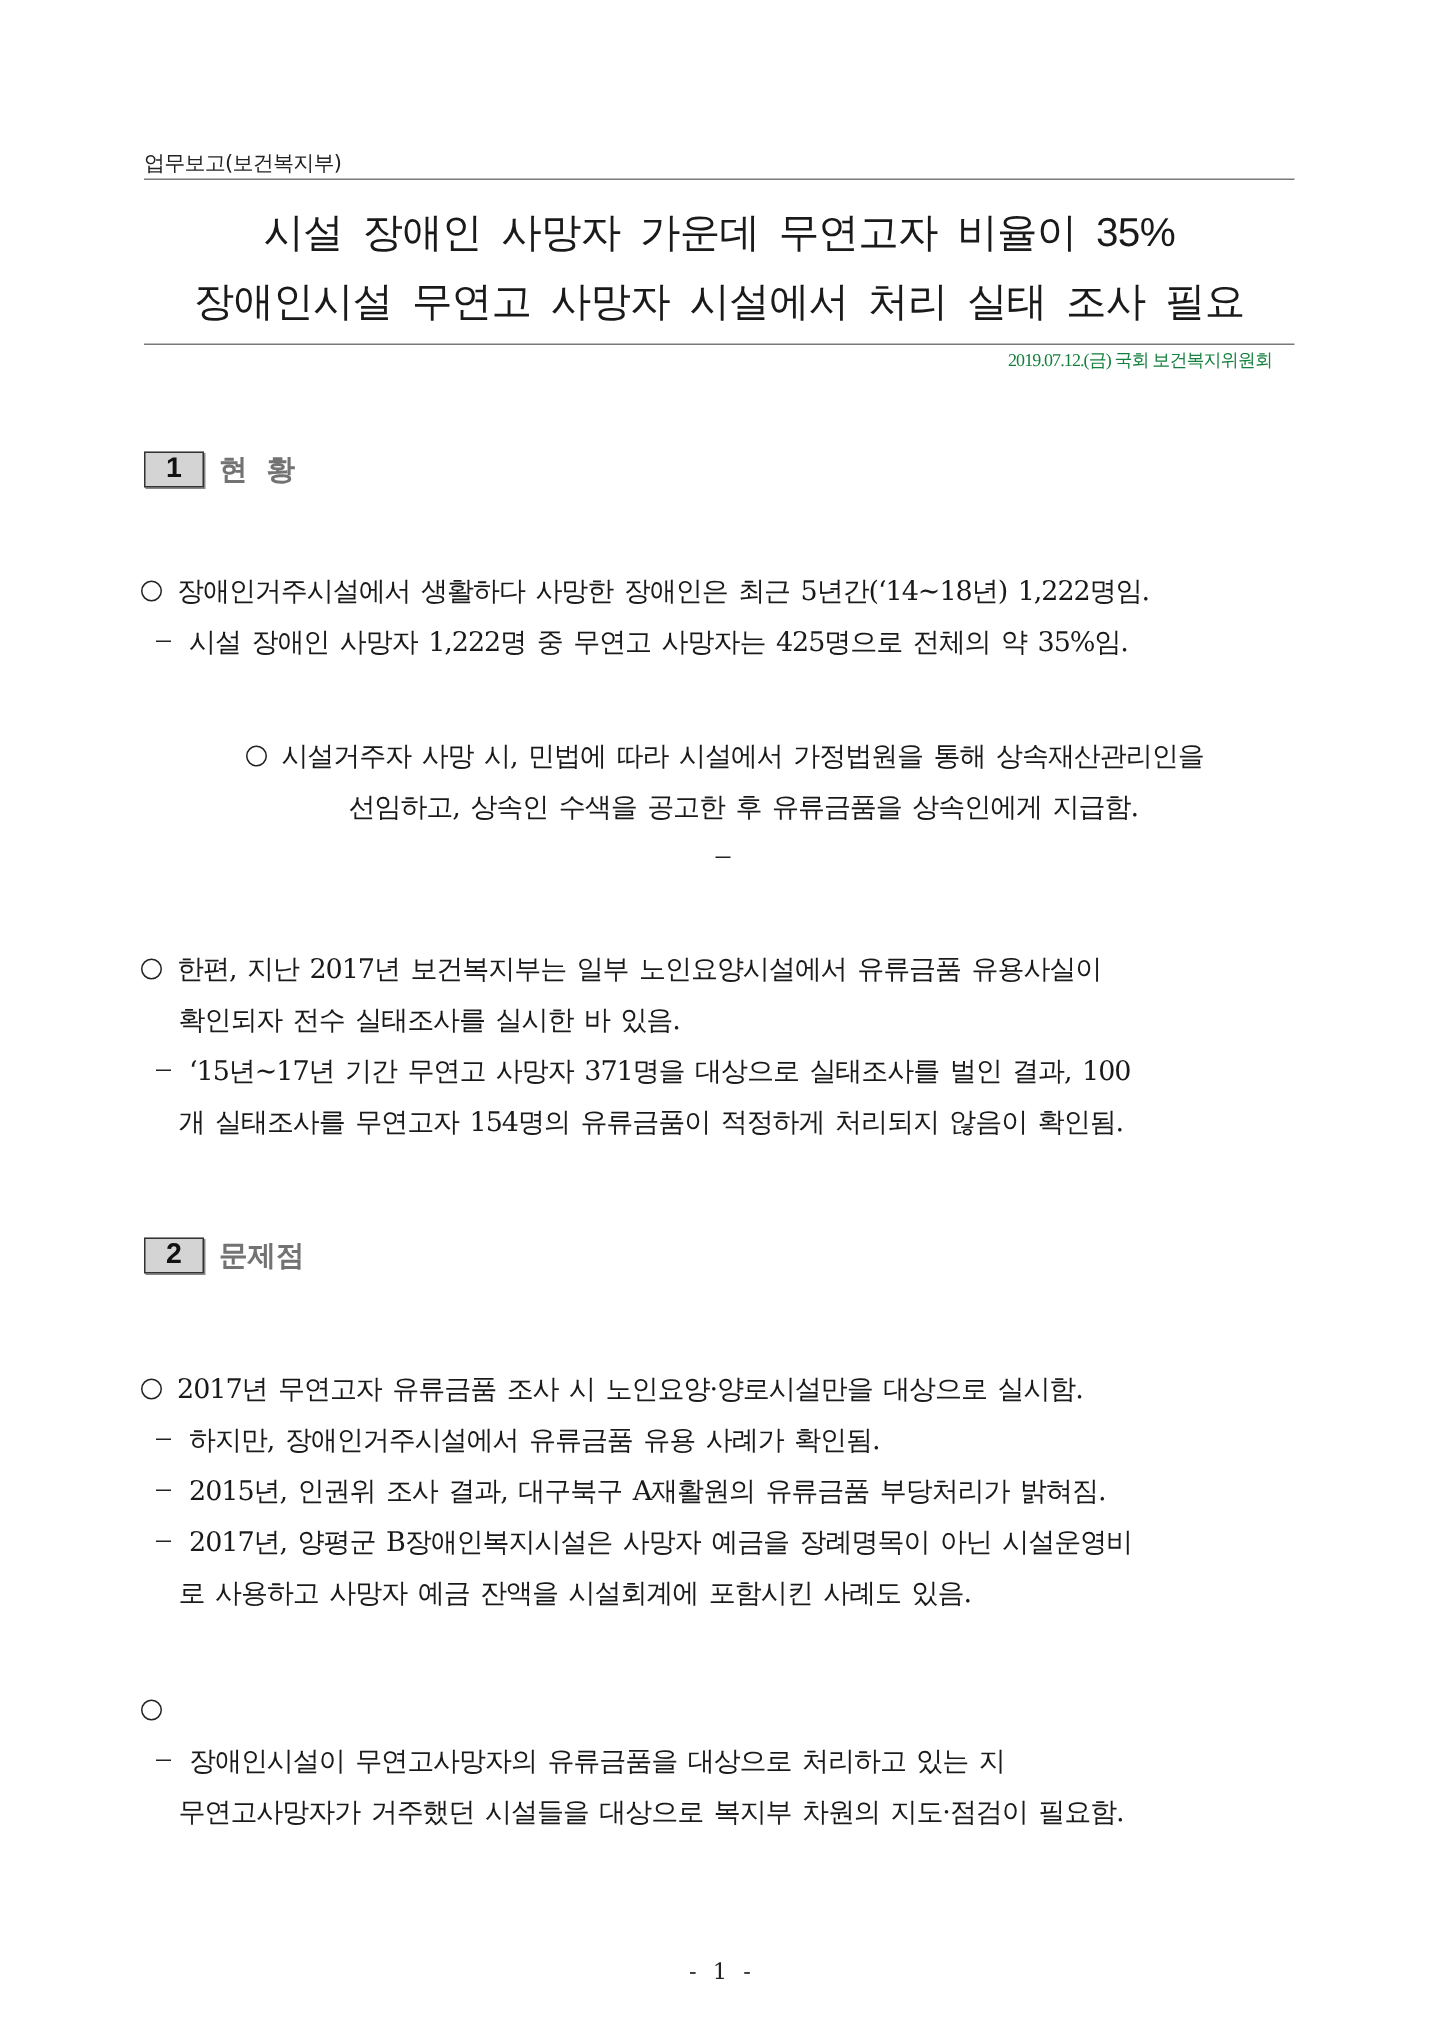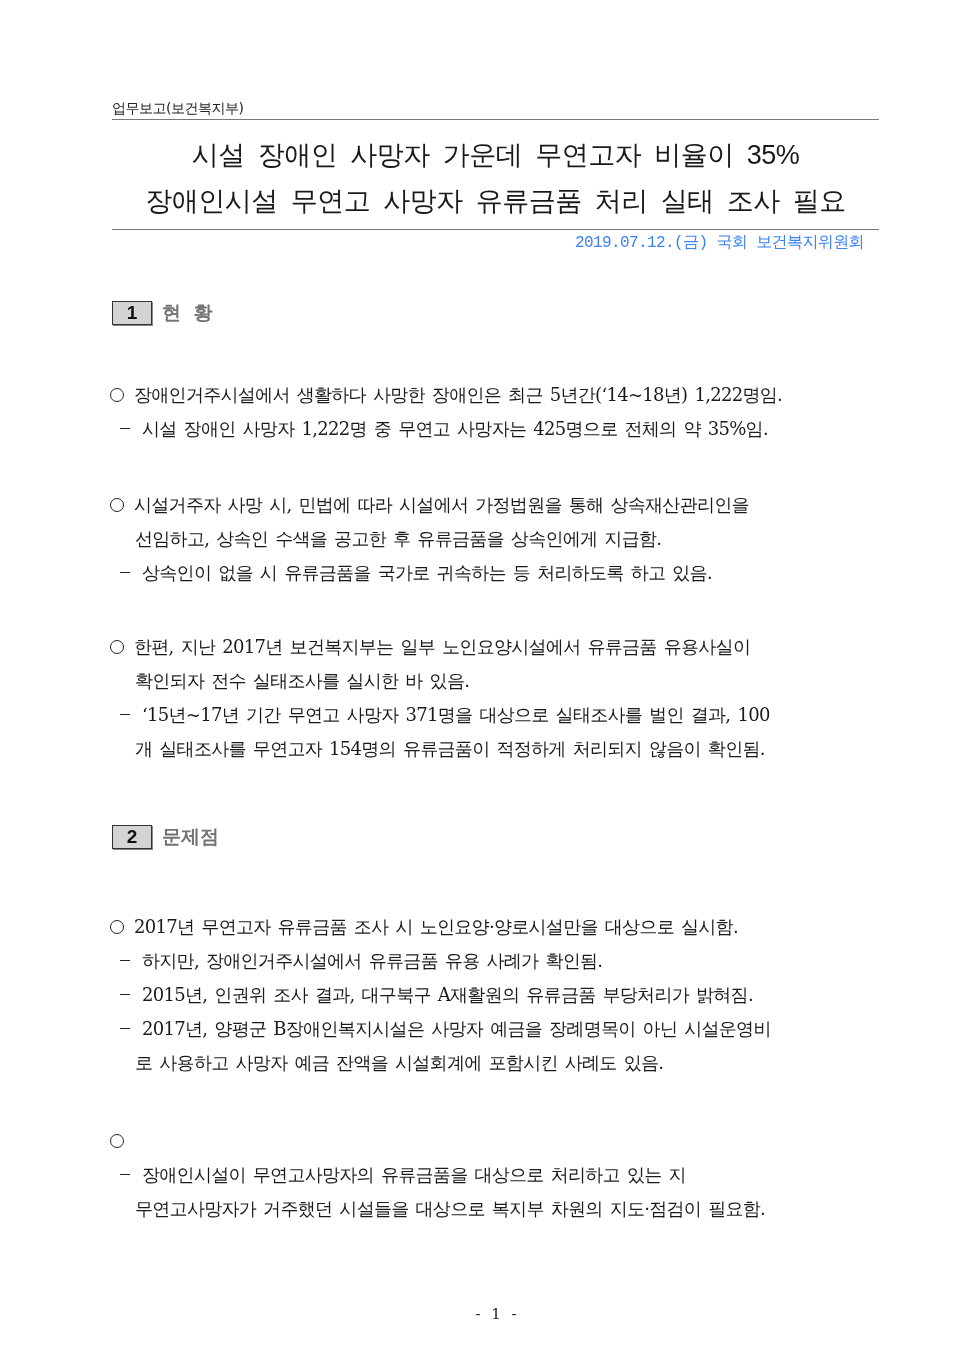--- a/index.html
+++ b/index.html
@@ -10,21 +10,21 @@
     body {
       width: 960px;
       height: 1357px;
       position: relative;
       overflow: hidden;
       font-family: "DejaVu Serif", "Liberation Serif", serif;
       color: #1a1a1a;
     }
     .page {
       position: absolute;
-      left: 16px; top: 0;
+      left: 0; top: 0;
       width: 945px;
       height: 1357px;
     }
     .header-label {
       position: absolute;
       left: 96px;
       top: 100px;
       font-family: "DejaVu Sans", "Liberation Sans", sans-serif;
       font-size: 14px;
       letter-spacing: -0.5px;
@@ -52,24 +52,24 @@
       line-height: 46px;
       letter-spacing: -0.5px;
       word-spacing: 6px;
       color: #1a1a1a;
       white-space: nowrap;
     }
     .date-line {
       position: absolute;
       right: 97px;
       top: 232px;
-      font-family: Liberation Mono, monospace;
-      font-size: 16px;
+      font-family: Liberation Serif, serif;
+      font-size: 12px;
       letter-spacing: -0.6px;
-      color: #3b82f6;
+      color: #15803d;
       white-space: nowrap;
     }
     .section-head {
       position: absolute;
       left: 96px;
       display: flex;
       align-items: center;
       height: 26px;
     }
     .section-num {
@@ -146,40 +146,40 @@
 </head>
 <body>
 
 <div class="page">
 
   <div class="header-label">업무보고(보건복지부)</div>
   <div class="rule top"></div>
 
   <div class="title-block">
     <div class="title-line">시설 장애인 사망자 가운데 무연고자 비율이 35%</div>
-    <div class="title-line">장애인시설 무연고 사망자 유류금품 처리 실태 조사 필요</div>
+    <div class="title-line">장애인시설 무연고 사망자 시설에서 처리 실태 조사 필요</div>
   </div>
 
   <div class="rule bottom"></div>
   <div class="date-line">2019.07.12.(금) 국회  보건복지위원회</div>
 
   <div class="section-head" style="top:300px;">
     <div class="section-num">1</div>
     <div class="section-title">현 황</div>
   </div>
 
   <div class="para" style="top:378px;">
     <div class="line"><span class="bullet-circle"></span><span>장애인거주시설에서 생활하다 사망한 장애인은 최근 5년간(‘14~18년) 1,222명임.</span></div>
     <div class="line"><span class="dash"></span><span>시설 장애인 사망자 1,222명 중 무연고 사망자는 425명으로 전체의 약 35%임.</span></div>
   </div>
 
-  <div class="para" style="top:488px;">
+  <div class="para" style="top:488px;text-align:center;">
     <div class="line"><span class="bullet-circle"></span><span>시설거주자 사망 시, 민법에 따라 시설에서 가정법원을 통해 상속재산관리인을</span></div>
     <div class="line indent"><span>선임하고, 상속인 수색을 공고한 후 유류금품을 상속인에게 지급함.</span></div>
-    <div class="line"><span class="dash"></span><span>상속인이 없을 시 유류금품을 국가로 귀속하는 등 처리하도록 하고 있음.</span></div>
+    <div class="line"><span class="dash"></span></div>
   </div>
 
   <div class="para" style="top:630px;">
     <div class="line"><span class="bullet-circle"></span><span>한편, 지난 2017년 보건복지부는 일부 노인요양시설에서 유류금품 유용사실이</span></div>
     <div class="line indent"><span>확인되자 전수 실태조사를 실시한 바 있음.</span></div>
     <div class="line"><span class="dash"></span><span>‘15년~17년 기간 무연고 사망자 371명을 대상으로 실태조사를 벌인 결과, 100</span></div>
     <div class="line indent"><span>개 실태조사를 무연고자 154명의 유류금품이 적정하게 처리되지 않음이 확인됨.</span></div>
   </div>
 
   <div class="section-head" style="top:824px;">

